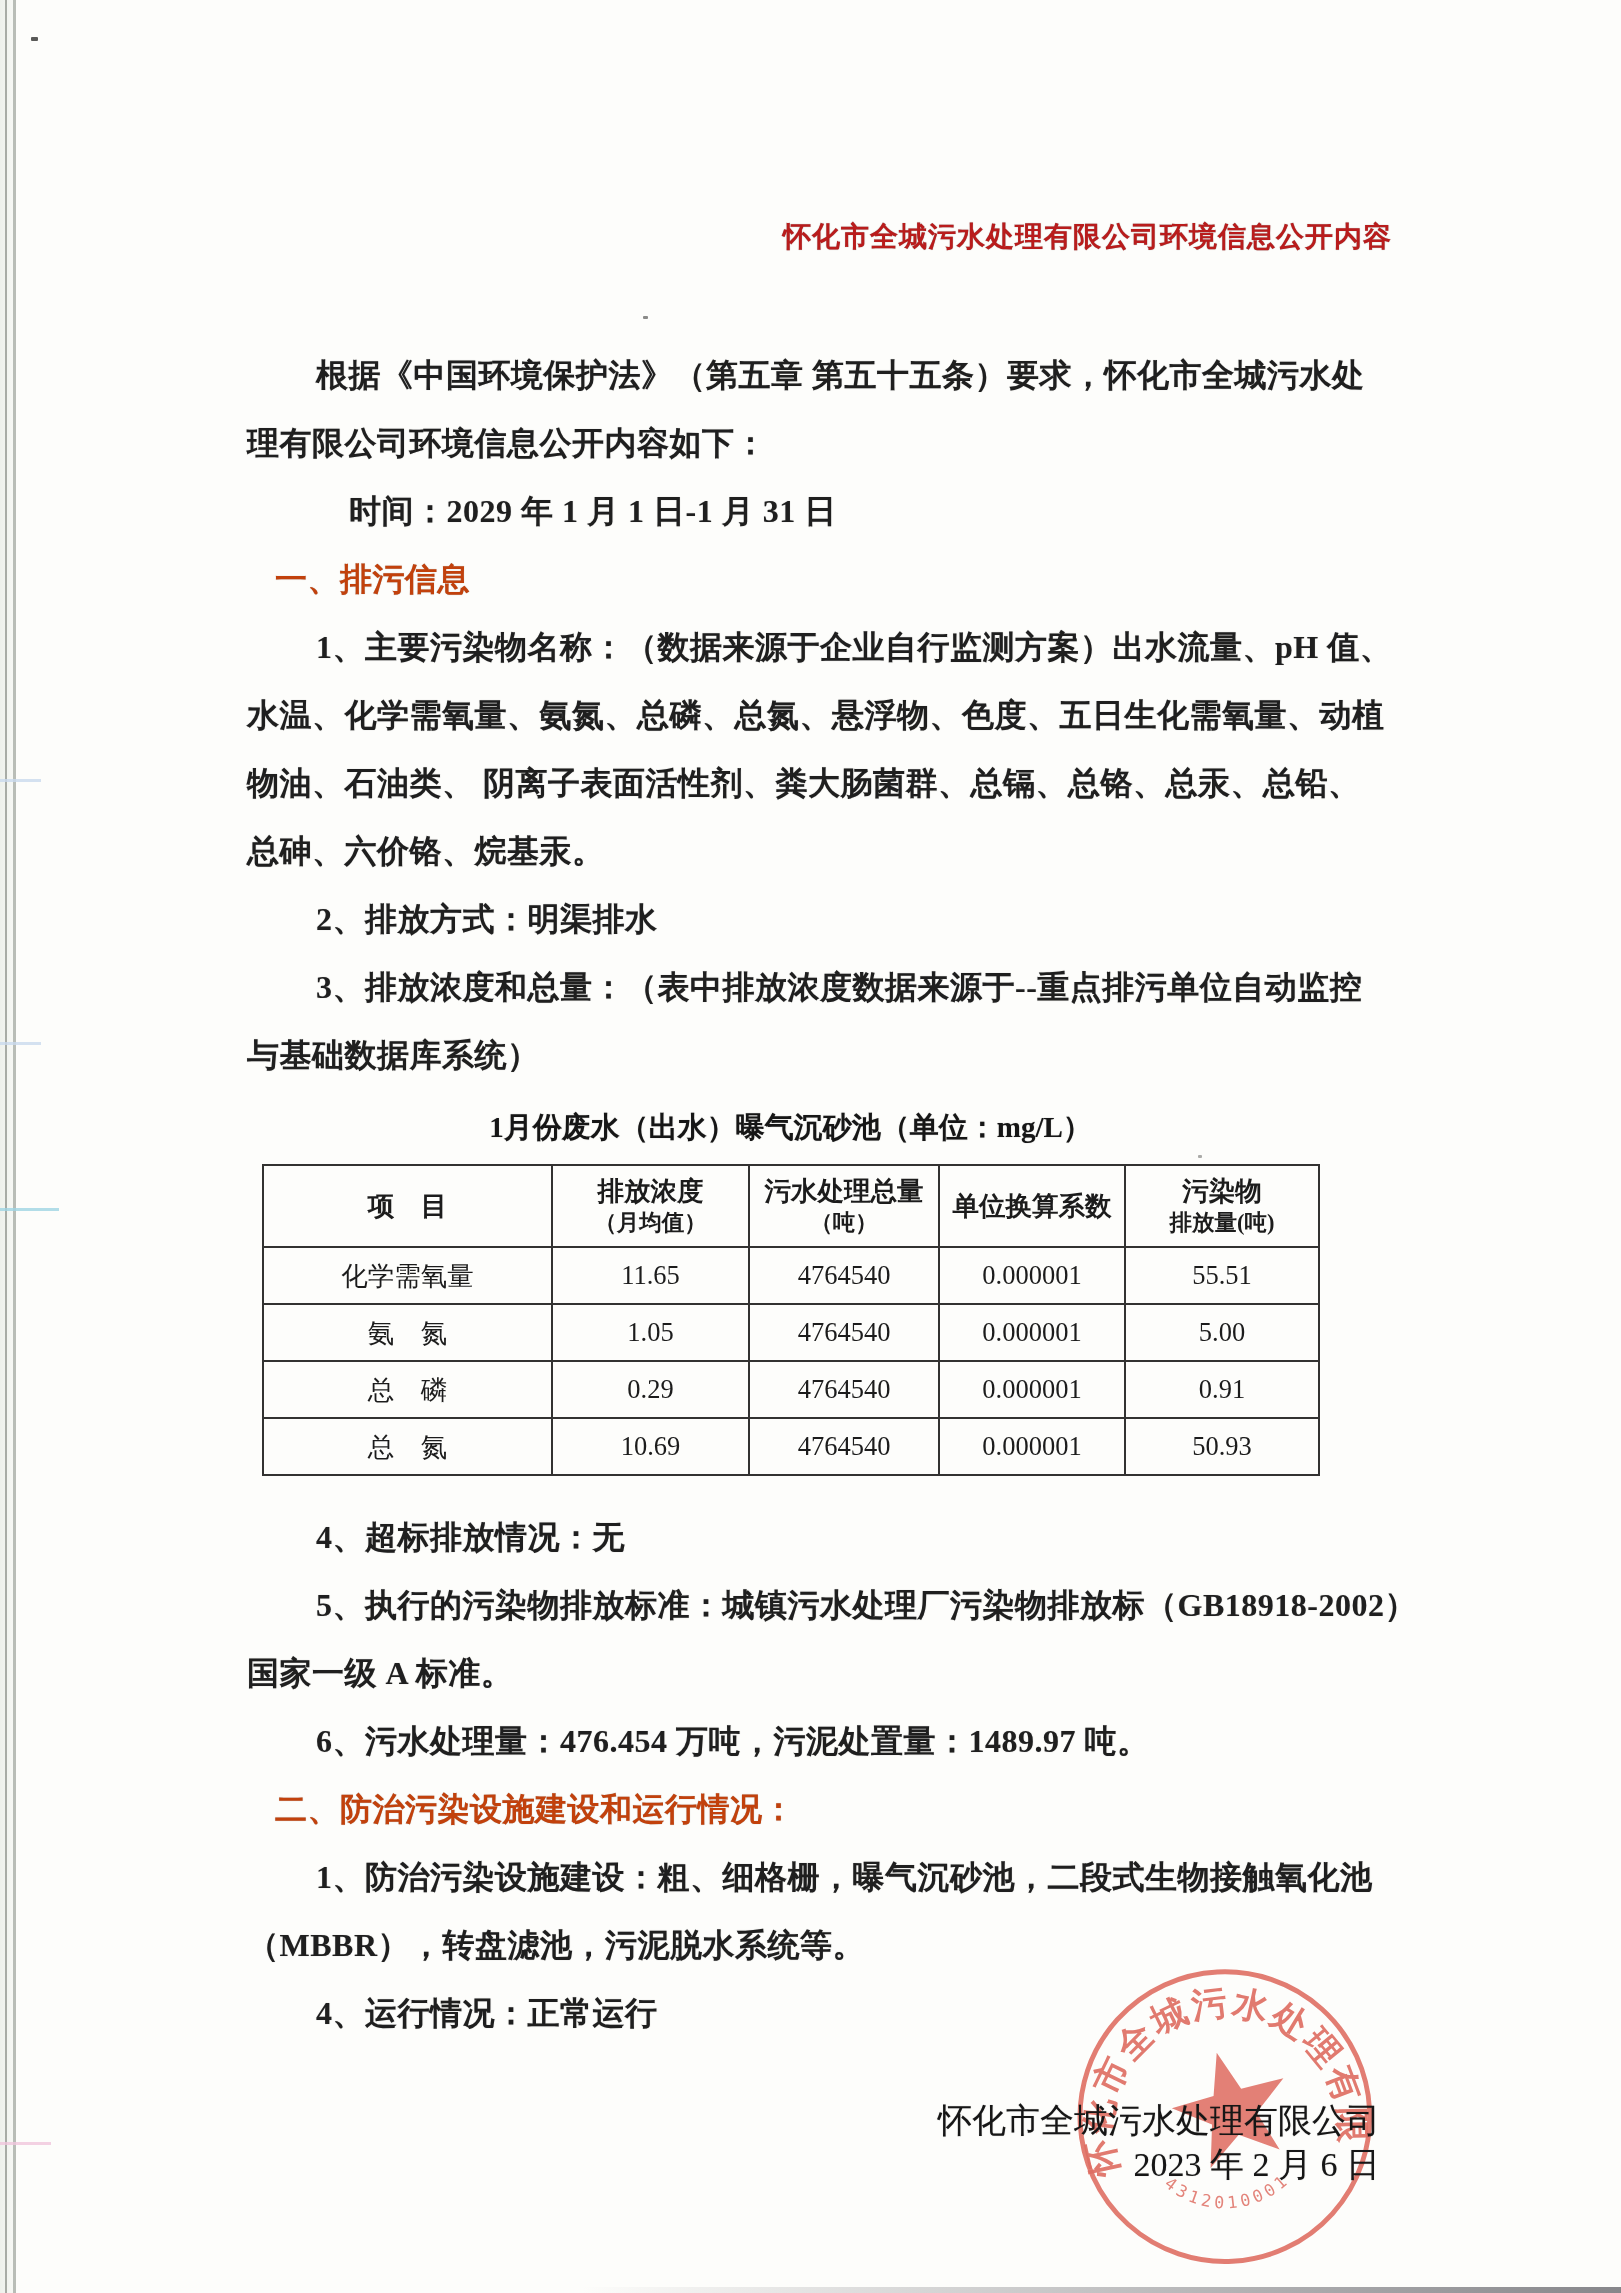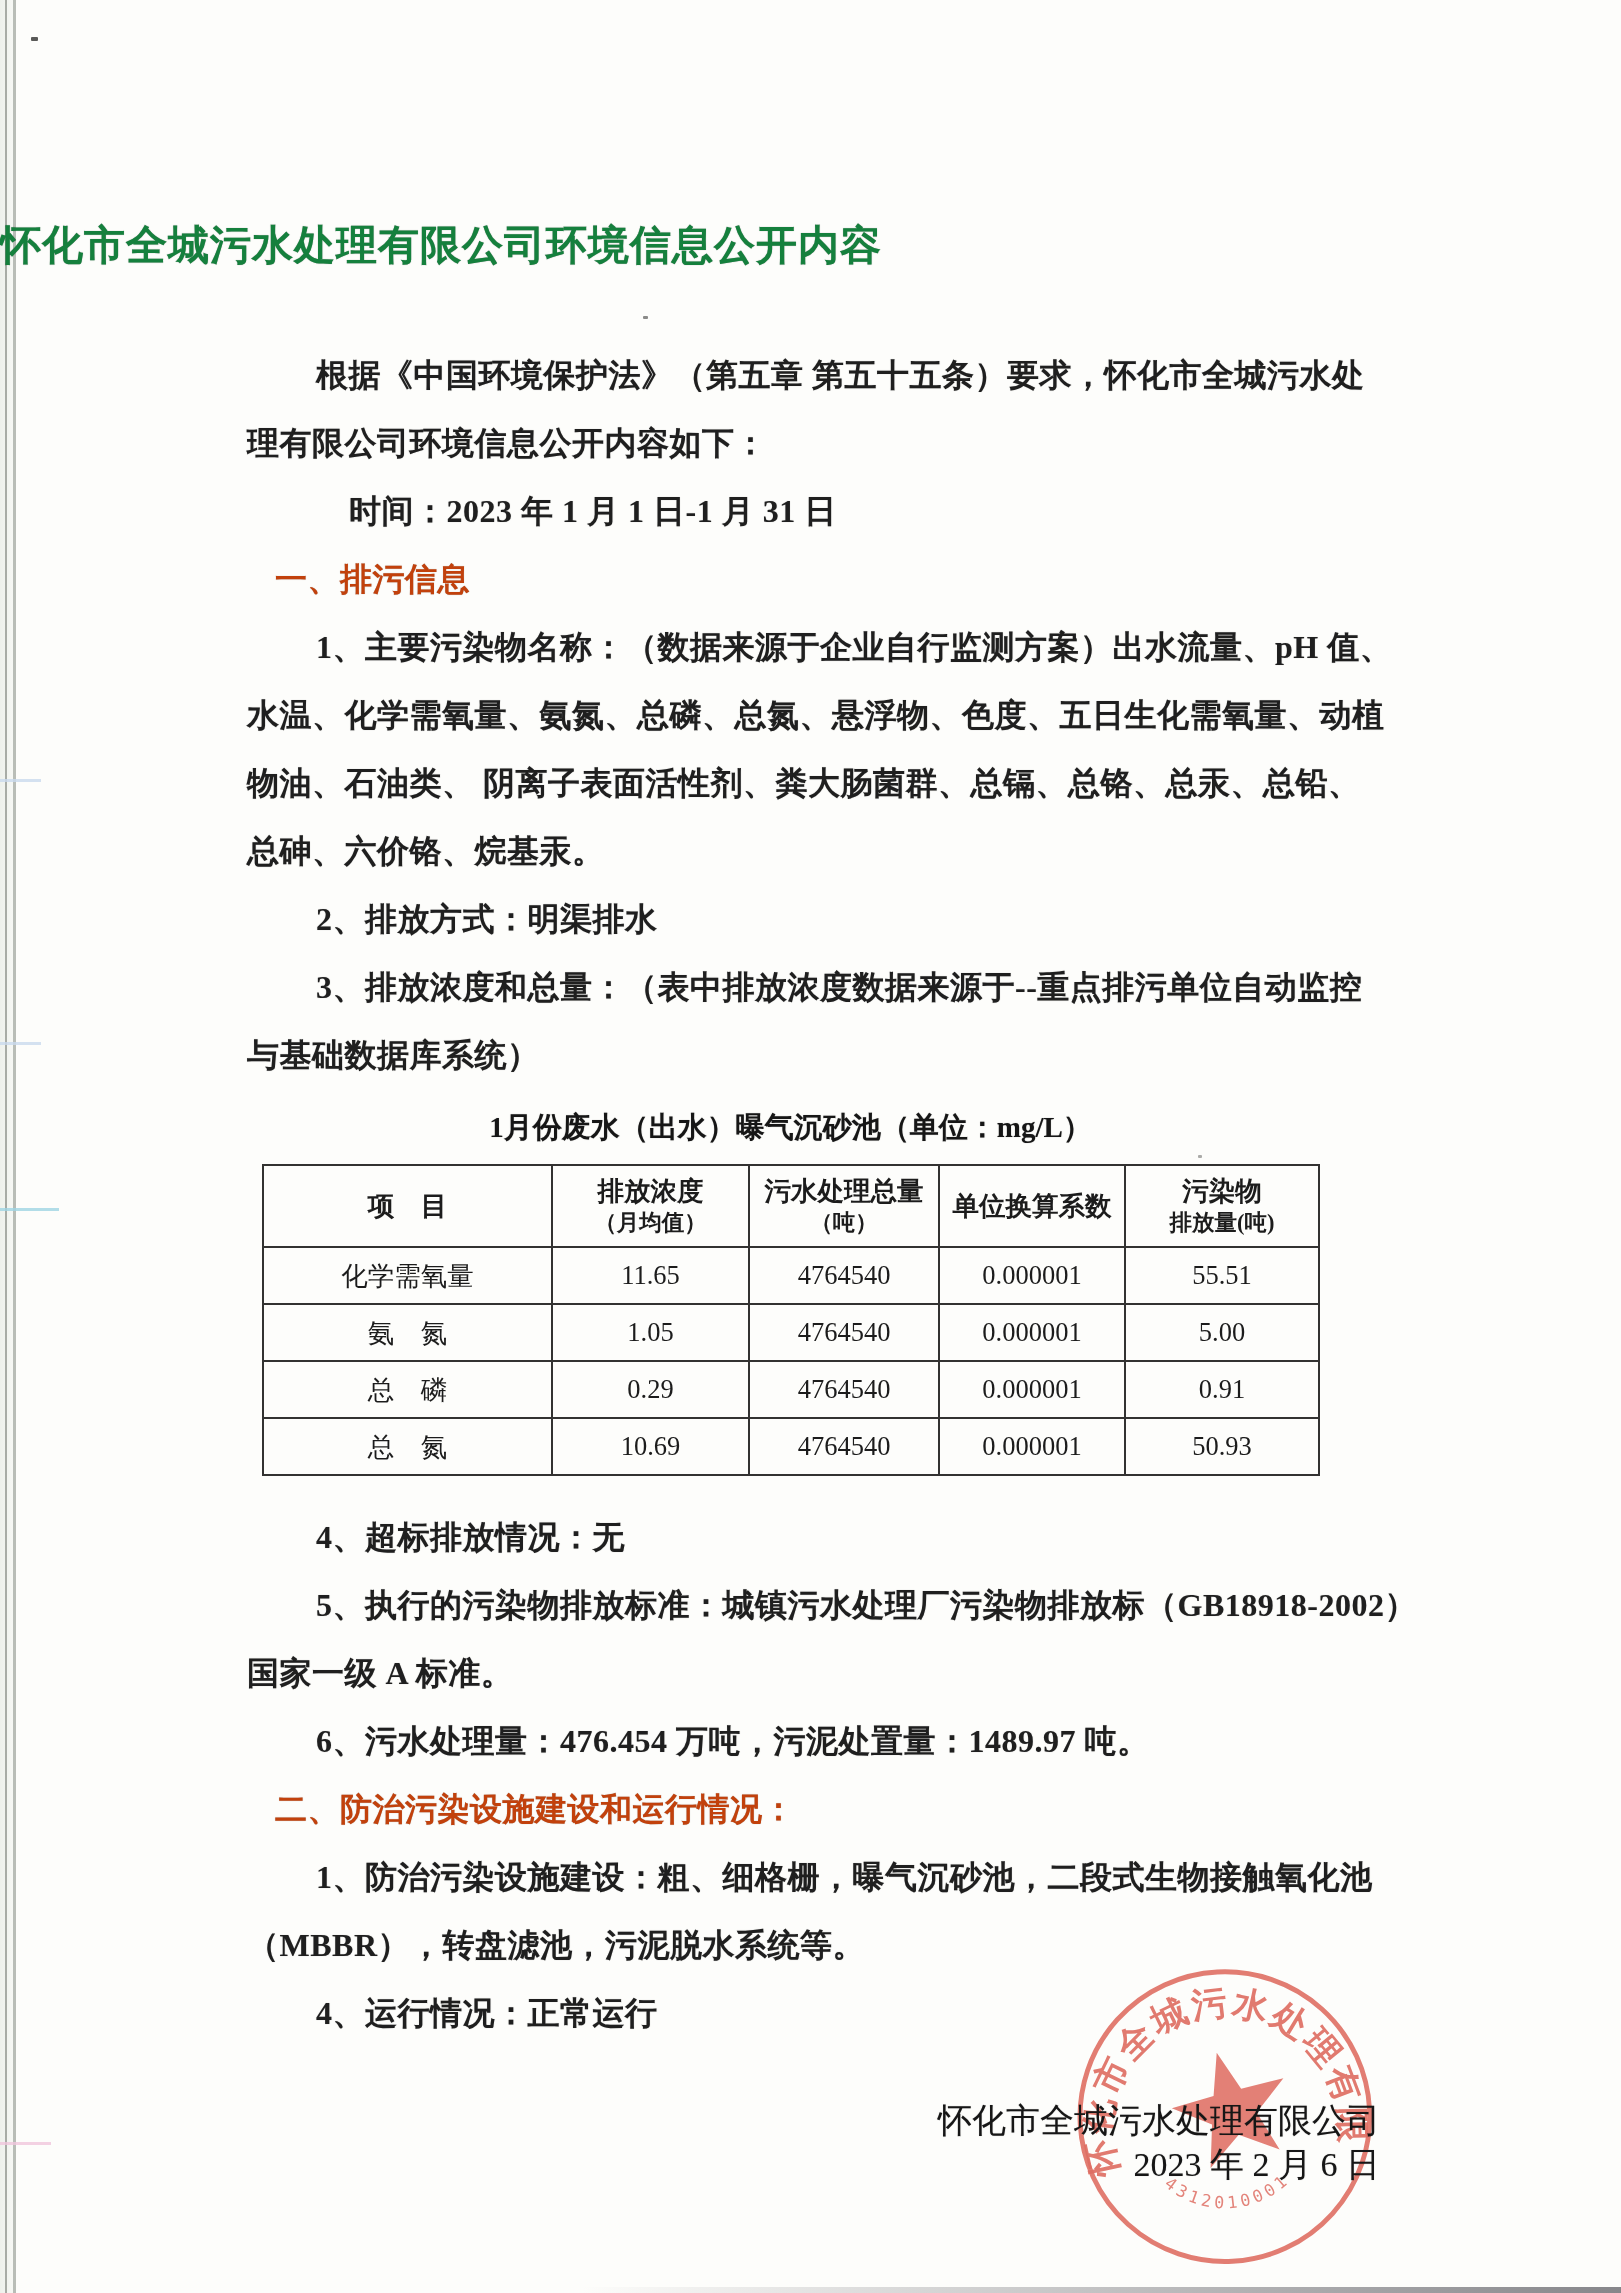--- a/index.html
+++ b/index.html
@@ -20,22 +20,22 @@
   .tick-cyan{top:1208px;width:59px;background:#9fd4e4;}
   .tick-pink{top:2142px;width:51px;background:#f0c6dc;}
   .speck{position:absolute;background:#5a5a58;border-radius:1px;}
   .speck1{left:31px;top:37px;width:6.9px;height:3.9px;}
   .speck2{left:643px;top:316px;width:4.9px;height:2.9px;opacity:.7;}
   .speck3{left:1198px;top:1155px;width:3.9px;height:2.9px;opacity:.5;}
   .bottom-sliver{position:absolute;right:0;bottom:0;width:1039px;height:6.9px;
     background:linear-gradient(to right,rgba(120,120,118,0),#86868a);}
 
   
-  .doc-title{position:absolute;left:0;top:218px;width:1392px;text-align:left;
-    font-size:41px;font-weight:bold;letter-spacing:1px;color:#15803d;
+  .doc-title{position:absolute;left:0;top:218px;width:1392px;text-align:right;
+    font-size:28px;font-weight:bold;letter-spacing:1px;color:#b91c1c;
     text-shadow:0 0 1px rgba(0,0,0,.4);white-space:nowrap;}
 
   
   .flow{position:absolute;left:247px;width:1166px;}
   .flow1{top:341px;}
   .flow2{top:1503px;}
   .line{height:68px;line-height:68px;font-size:32px;letter-spacing:0.5px;
     white-space:nowrap;text-shadow:0 0 1px rgba(0,0,0,.3);font-weight:bold;}
   .line.bold{font-weight:bold;color:#c2410c;margin-left:28px;}
   .indent-0{margin-left:0;}
@@ -81,21 +81,21 @@
   <div class="speck speck1"></div>
   <div class="speck speck2"></div>
   <div class="speck speck3"></div>
   <div class="bottom-sliver"></div>
 
   <div class="doc-title">怀化市全城污水处理有限公司环境信息公开内容</div>
 
   <div class="flow flow1" id="para1">
       <div class="line indent-2">根据《中国环境保护法》（第五章 第五十五条）要求，怀化市全城污水处</div>
       <div class="line indent-0">理有限公司环境信息公开内容如下：</div>
-      <div class="line indent-3">时间：2023 年 1 月 1 日-1 月 31 日</div>
+      <div class="line indent-3">时间：2029 年 1 月 1 日-1 月 31 日</div>
       <div class="line indent-0 bold">一、排污信息</div>
       <div class="line indent-2">1、主要污染物名称：（数据来源于企业自行监测方案）出水流量、pH 值、</div>
       <div class="line indent-0">水温、化学需氧量、氨氮、总磷、总氮、悬浮物、色度、五日生化需氧量、动植</div>
       <div class="line indent-0">物油、石油类、 阴离子表面活性剂、粪大肠菌群、总镉、总铬、总汞、总铅、</div>
       <div class="line indent-0">总砷、六价铬、烷基汞。</div>
       <div class="line indent-2">2、排放方式：明渠排水</div>
       <div class="line indent-2">3、排放浓度和总量：（表中排放浓度数据来源于--重点排污单位自动监控</div>
       <div class="line indent-0">与基础数据库系统）</div>
     </div>
 

